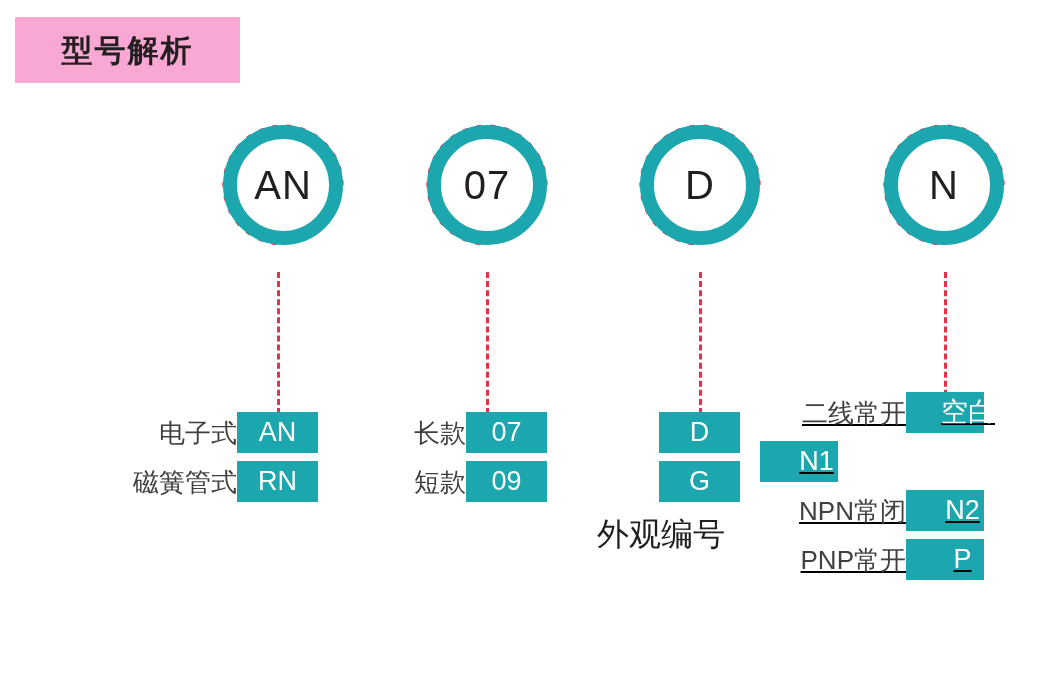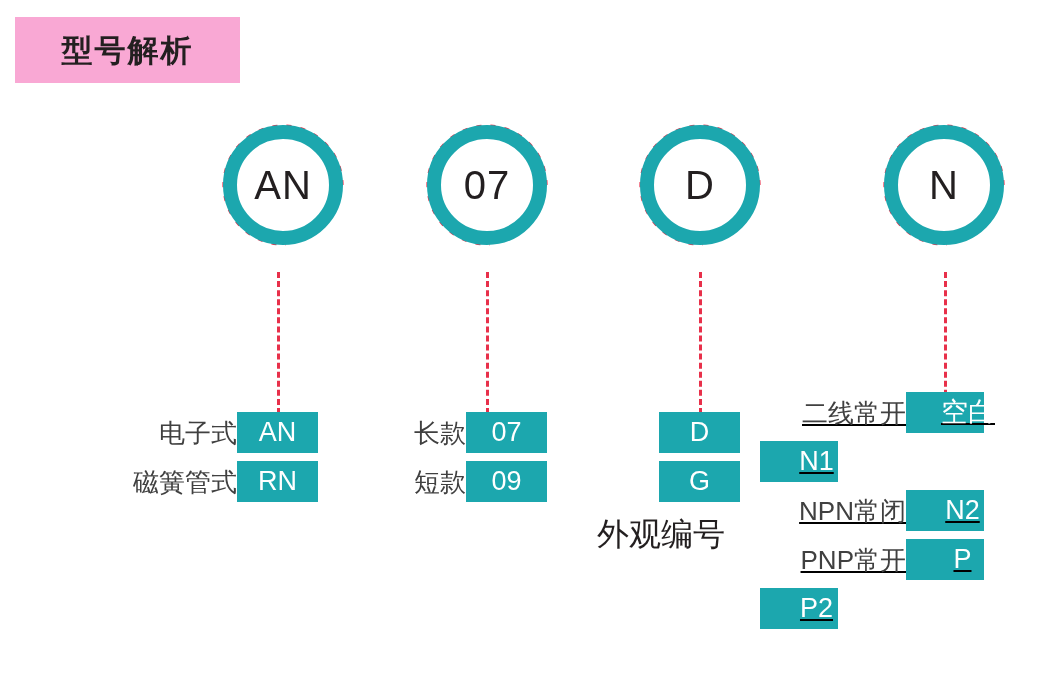--- a/index.html
+++ b/index.html
@@ -219,17 +219,16 @@
     </div>
     <div class="legend-row">
       <span class="legend-text">NPN常闭</span>
       <span class="badge">N2</span>
     </div>
     <div class="legend-row">
       <span class="legend-text">PNP常开</span>
       <span class="badge">P</span>
     </div>
     <div class="legend-row">
-      <span class="badge">P2</span>
     </div>
   </div>
 
 </div>
 
 </body></html>

